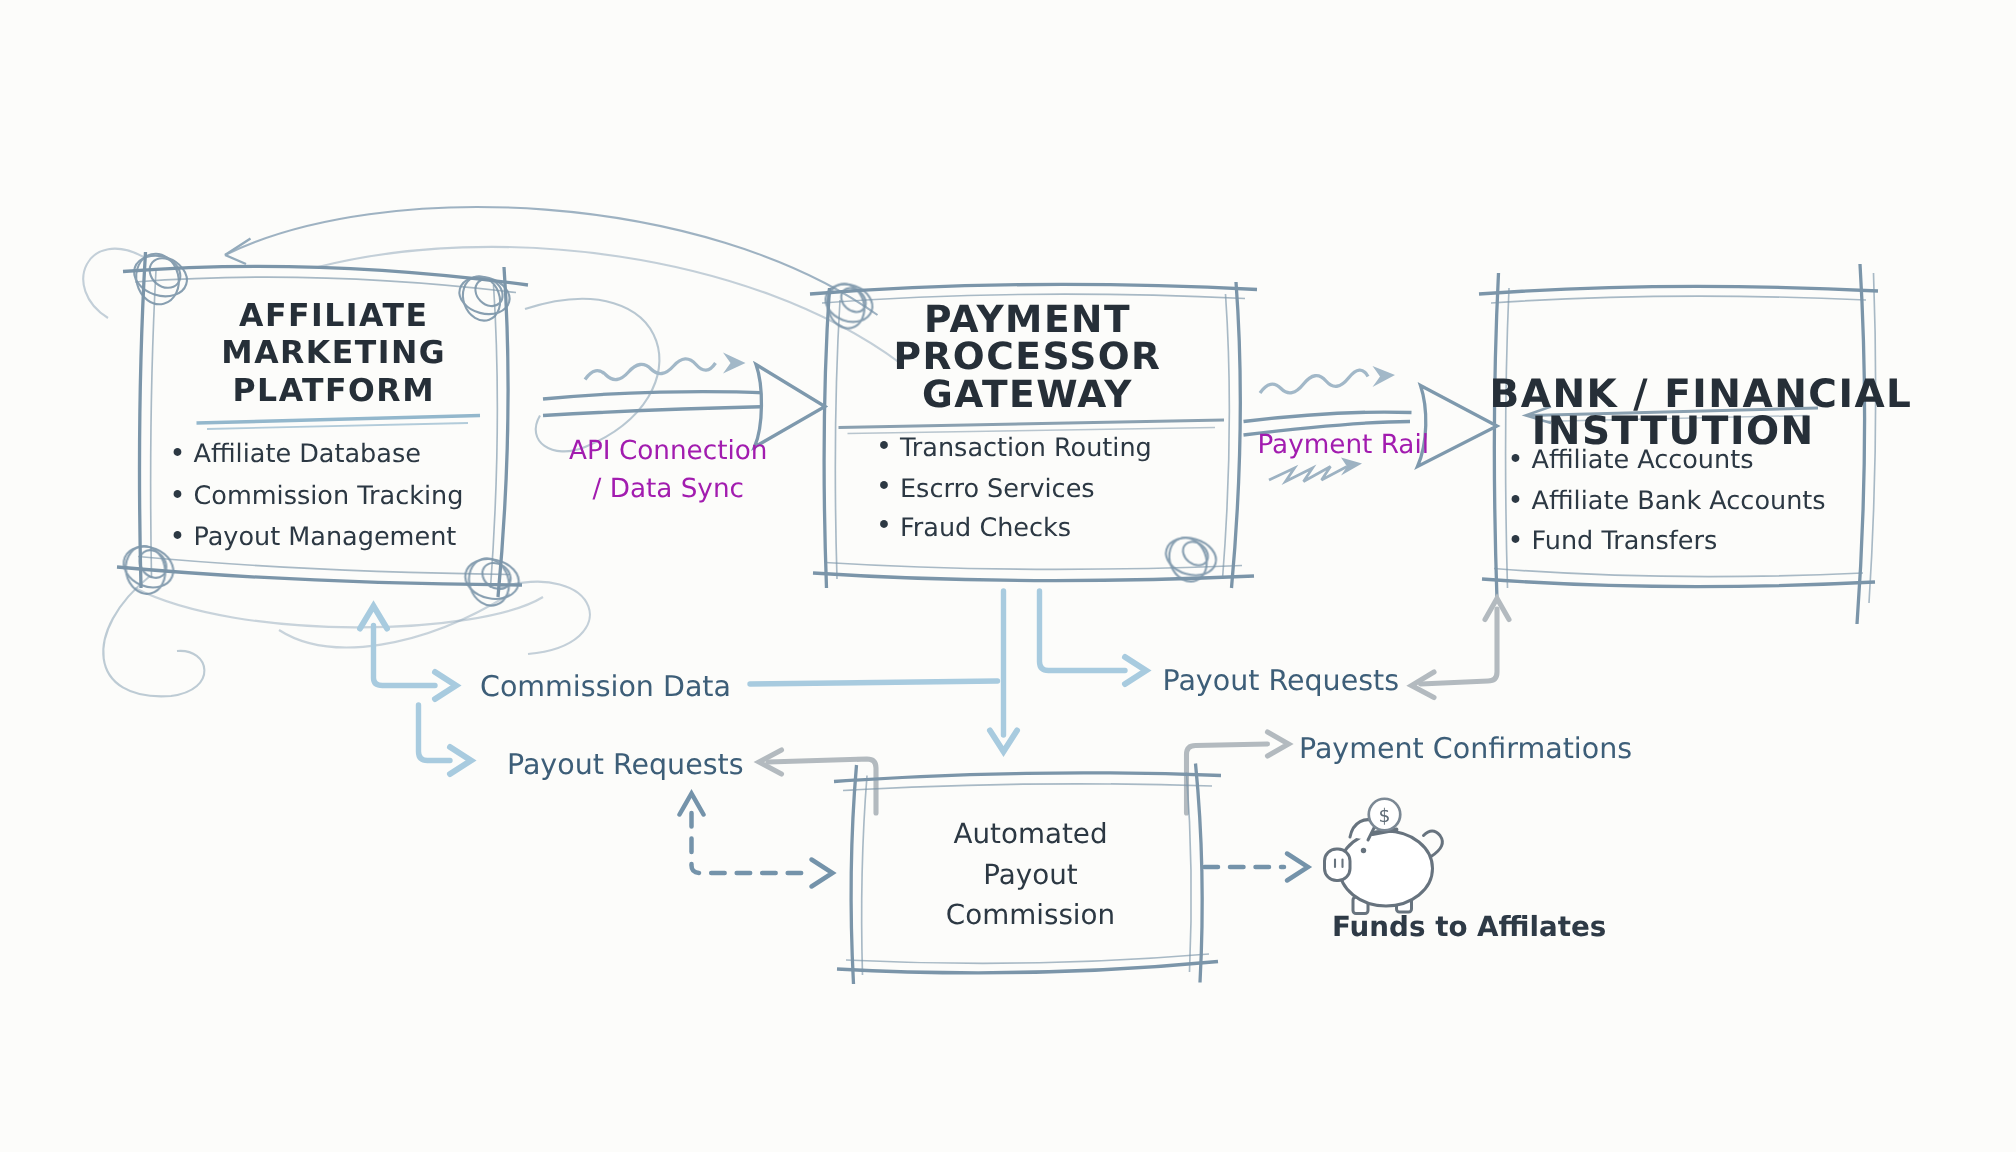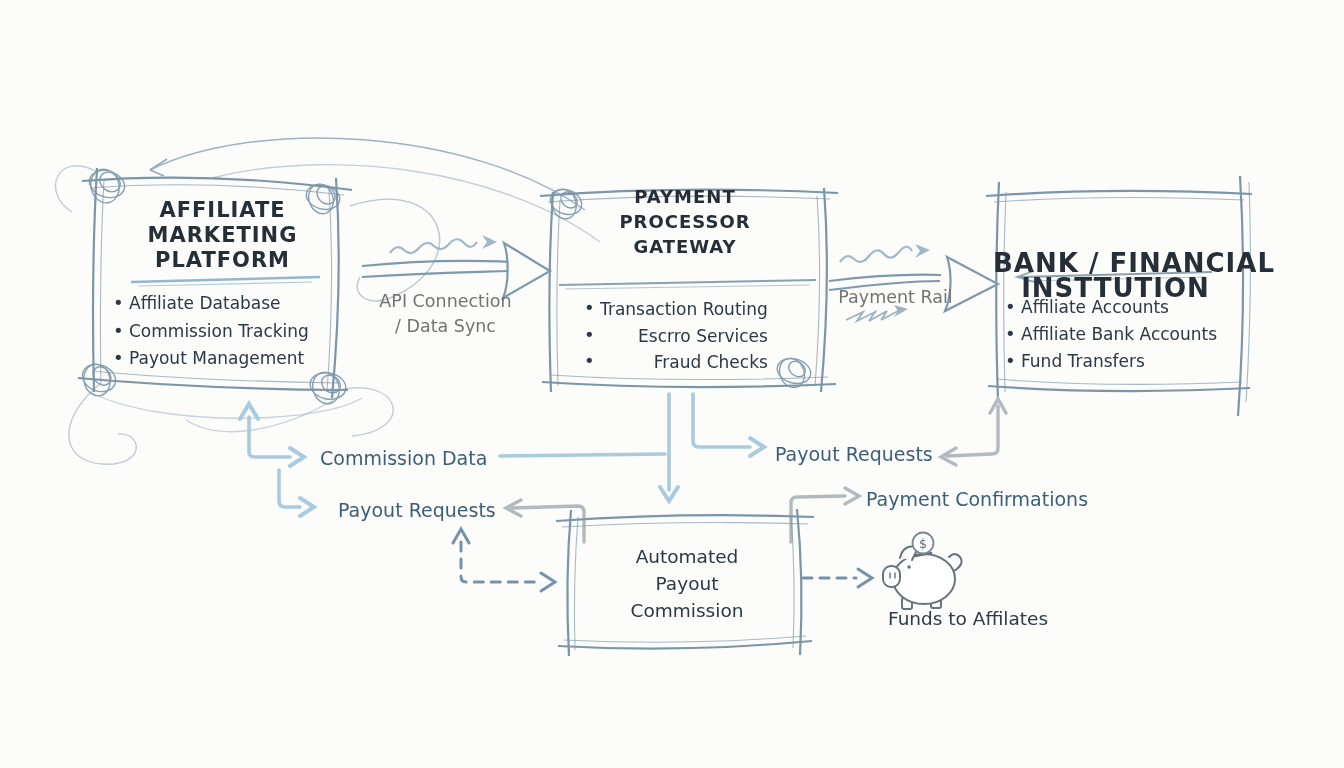--- a/index.html
+++ b/index.html
@@ -7,39 +7,39 @@
     position:relative;width:1344px;height:768px;overflow:hidden;
     background:#fcfcfa;
     font-family:"DejaVu Sans","Liberation Sans",sans-serif;
     color:#2c3843;
   }
   svg.sketch{position:absolute;left:0;top:0;width:1344px;height:768px;}
   .txt{position:absolute;white-space:nowrap;}
   .box-title{font-weight:bold;color:#262f38;text-align:center;letter-spacing:1px;}
   .box-title .line{display:block;}
   .t1{left:100px;top:198px;width:245px;font-size:21px;line-height:25px;}
-  .t2{left:555px;top:184px;width:260px;font-size:18px;line-height:25px;}
+  .t2{left:555px;top:200px;width:260px;font-size:25px;line-height:25px;}
   .t3{left:993px;top:219px;width:245px;font-size:26px;line-height:25px;margin-top:32px;}
   ul.blist{list-style:none;margin:0;padding:0;position:absolute;font-size:17px;color:#2c3843;}
   ul.blist li{position:relative;padding-left:16px;}
   ul.blist li::before{content:"\2022";position:absolute;left:0;top:-1px;font-size:18px;color:#2c3843;}
   .l1{left:113px;top:290px;line-height:27.5px;}
-  .l2{left:584px;top:296px;line-height:26.5px;text-align:right;}
+  .l2{left:584px;top:286px;line-height:26.5px;}
   .l3{left:1005px;top:294px;line-height:27px;}
   .conn-label{font-size:19px;color:#3d5e78;}
-  .dark-label{font-size:17.5px;color:#737373;text-align:center;}
+  .dark-label{font-size:17.5px;color:#a21caf;text-align:center;}
   .api-label{left:368px;top:289px;width:155px;line-height:25px;}
   .rail-label{left:833px;top:287px;width:125px;}
   .cd-label{left:320px;top:447px;}
   .pr-left{left:338px;top:499px;}
   .pr-right{left:775px;top:443px;}
   .pc-label{left:866px;top:488px;}
   .auto-label{left:592px;top:543px;width:190px;font-size:18.5px;line-height:27px;color:#2c3843;text-align:center;}
   .auto-label .line{display:block;}
-  .funds-label{left:888px;top:608px;font-size:18.5px;color:#2e3a46;}
+  .funds-label{left:888px;top:608px;font-size:18.5px;color:#2e3a46;font-weight:bold;}
 </style>
 </head>
 <body>
 
 <div class="stage">
 
   <svg class="sketch" viewBox="0 0 1344 768">
 
     <g stroke="#93aabb" fill="none" stroke-width="1.4">
       <path d="M585,210 C470,128 255,118 150,170" opacity="0.9"></path>

